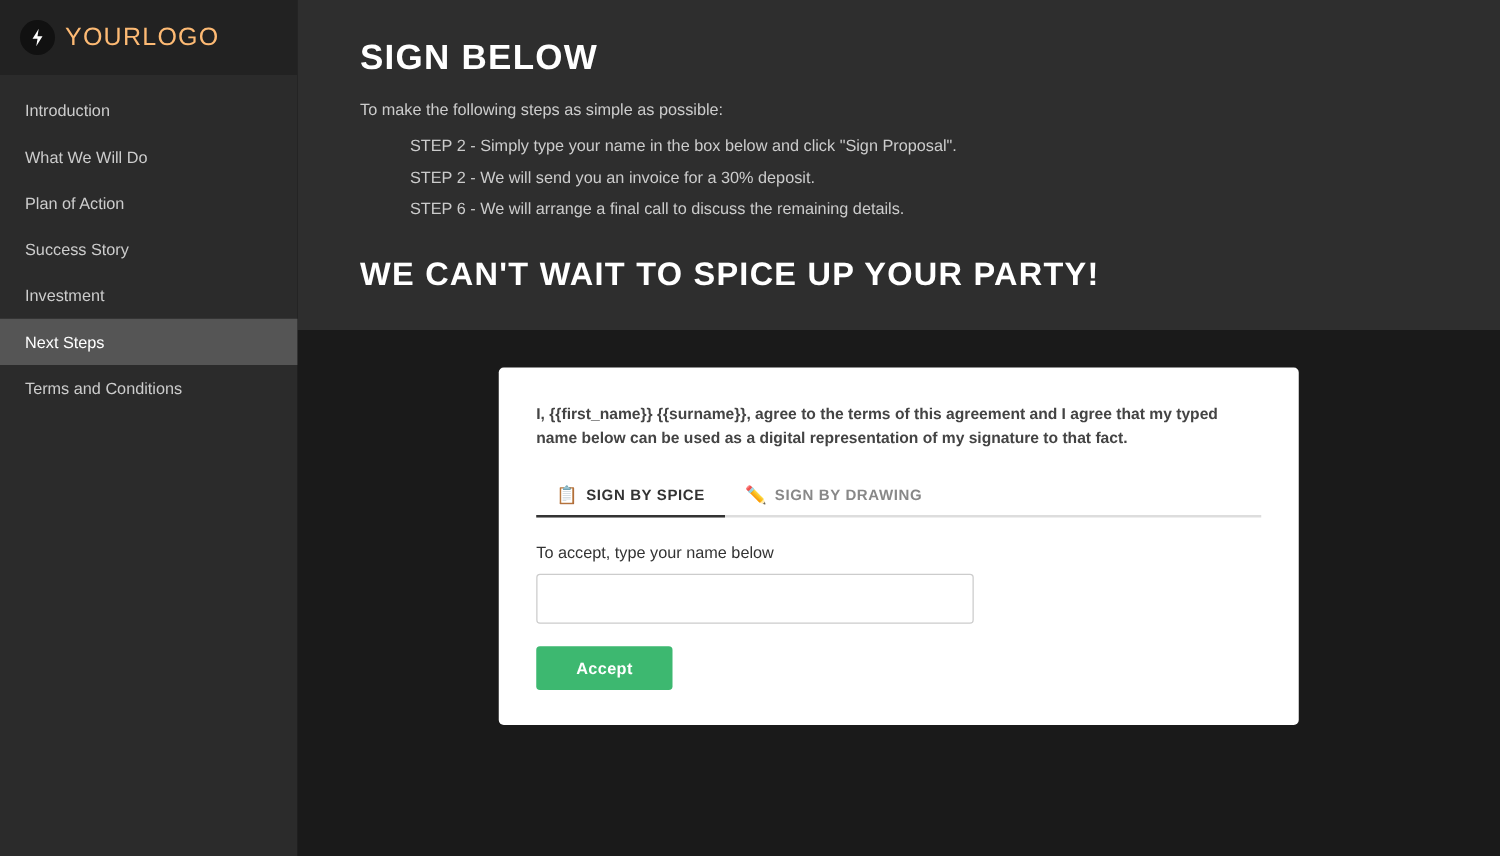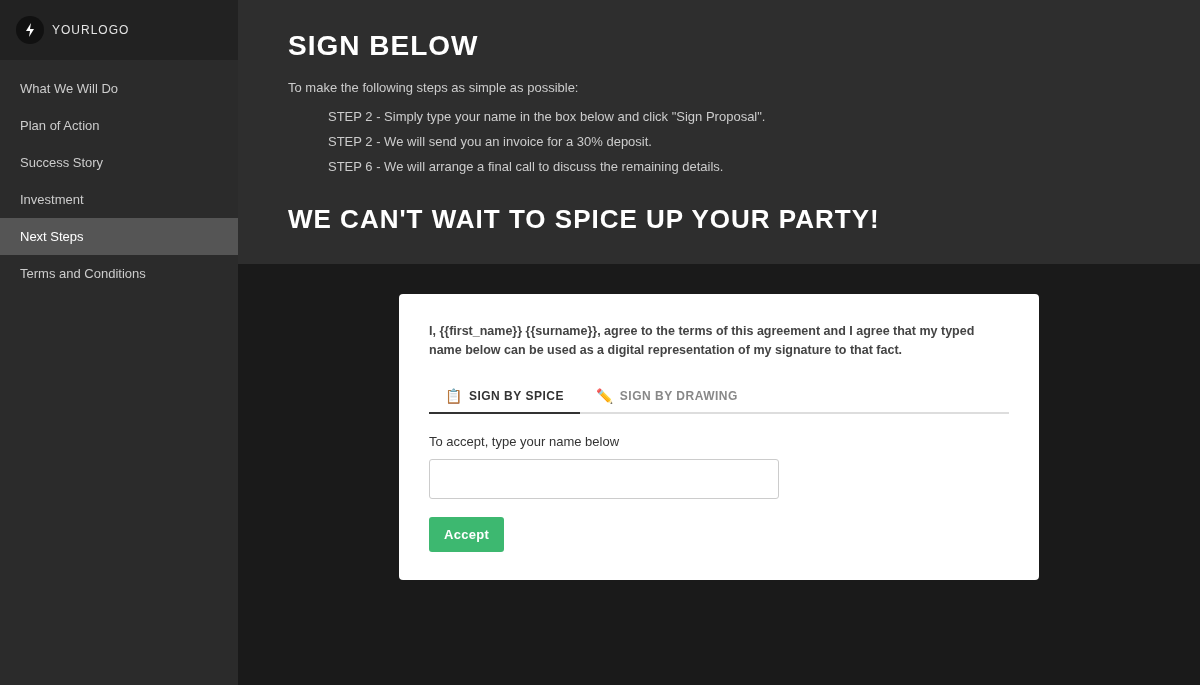--- a/index.html
+++ b/index.html
@@ -46,22 +46,22 @@
       margin-right: 8px;
       flex-shrink: 0;
     }
 
     .logo-icon svg {
       width: 16px;
       height: 16px;
     }
 
     .logo-text {
-      color: #e5e5e5;
-      font-size: 12px;
+      color: #fdba74;
+      font-size: 20px;
       font-weight: bold;
       letter-spacing: 1px;
     }
 
     .logo-text span {
       font-weight: 300;
     }
 
     .sidebar-nav {
       display: flex;
@@ -206,21 +206,21 @@
       outline: none;
       display: block;
       margin-bottom: 18px;
     }
 
     .accept-button {
       background-color: #3db870;
       color: #ffffff;
       border: none;
       border-radius: 3px;
-      padding: 10px 15px;
+      padding: 10px 32px;
       font-size: 13px;
       font-weight: bold;
       cursor: pointer;
       letter-spacing: 0.3px;
     }
   </style>
 </head>
 <body>
 
 <aside class="sidebar">
@@ -229,20 +229,21 @@
       <svg viewBox="0 0 16 16" fill="white" xmlns="http://www.w3.org/2000/svg">
         <polygon points="9,1 4,9 8,9 7,15 12,7 8,7"></polygon>
       </svg>
     </div>
     <div class="logo-text">
       <span>YOUR</span><span style="font-weight:300">LOGO</span>
     </div>
   </div>
 
   <nav class="sidebar-nav">
+    <div class="nav-item">Introduction</div>
     <div class="nav-item">What We Will Do</div>
     <div class="nav-item">Plan of Action</div>
     <div class="nav-item">Success Story</div>
     <div class="nav-item">Investment</div>
     <div class="nav-item active">Next Steps</div>
     <div class="nav-item">Terms and Conditions</div>
   </nav>
 </aside>
 
 <main class="main-content">

